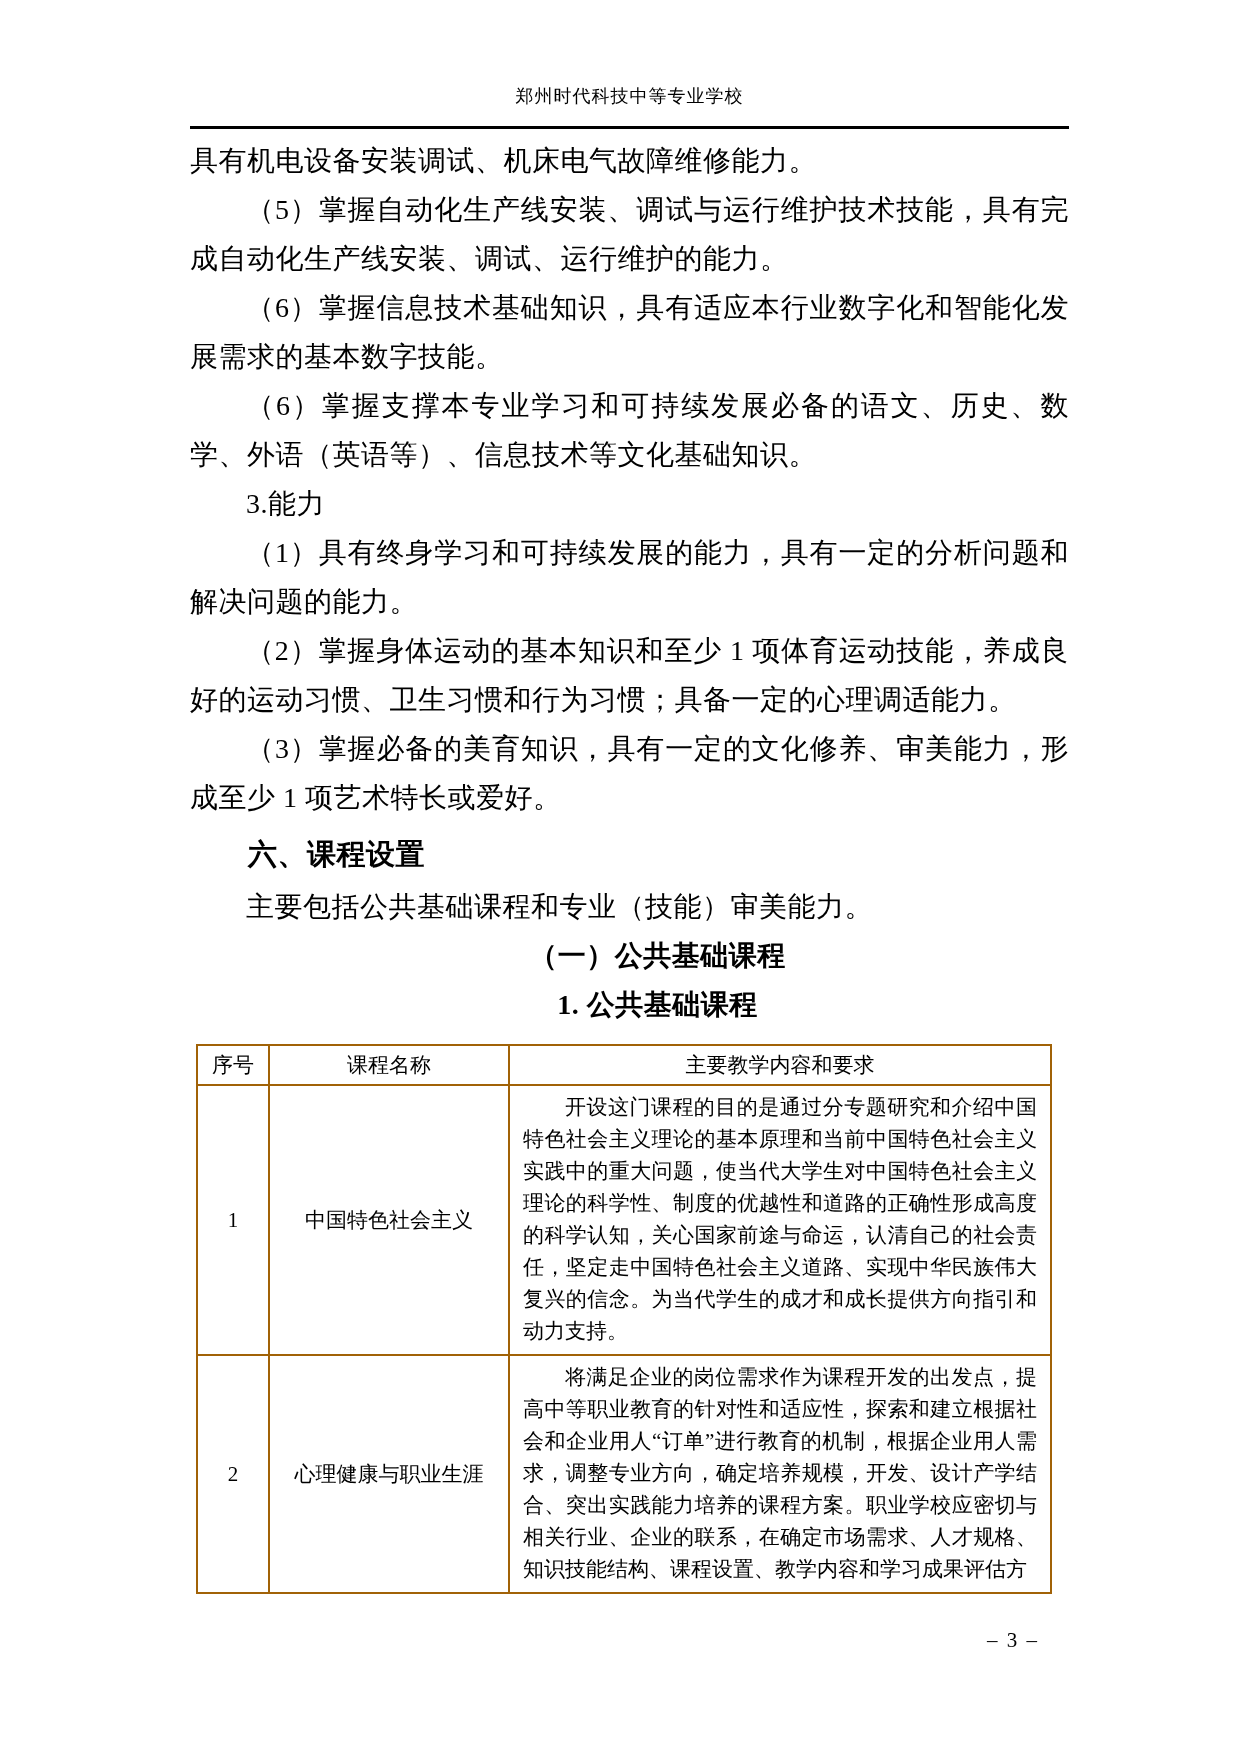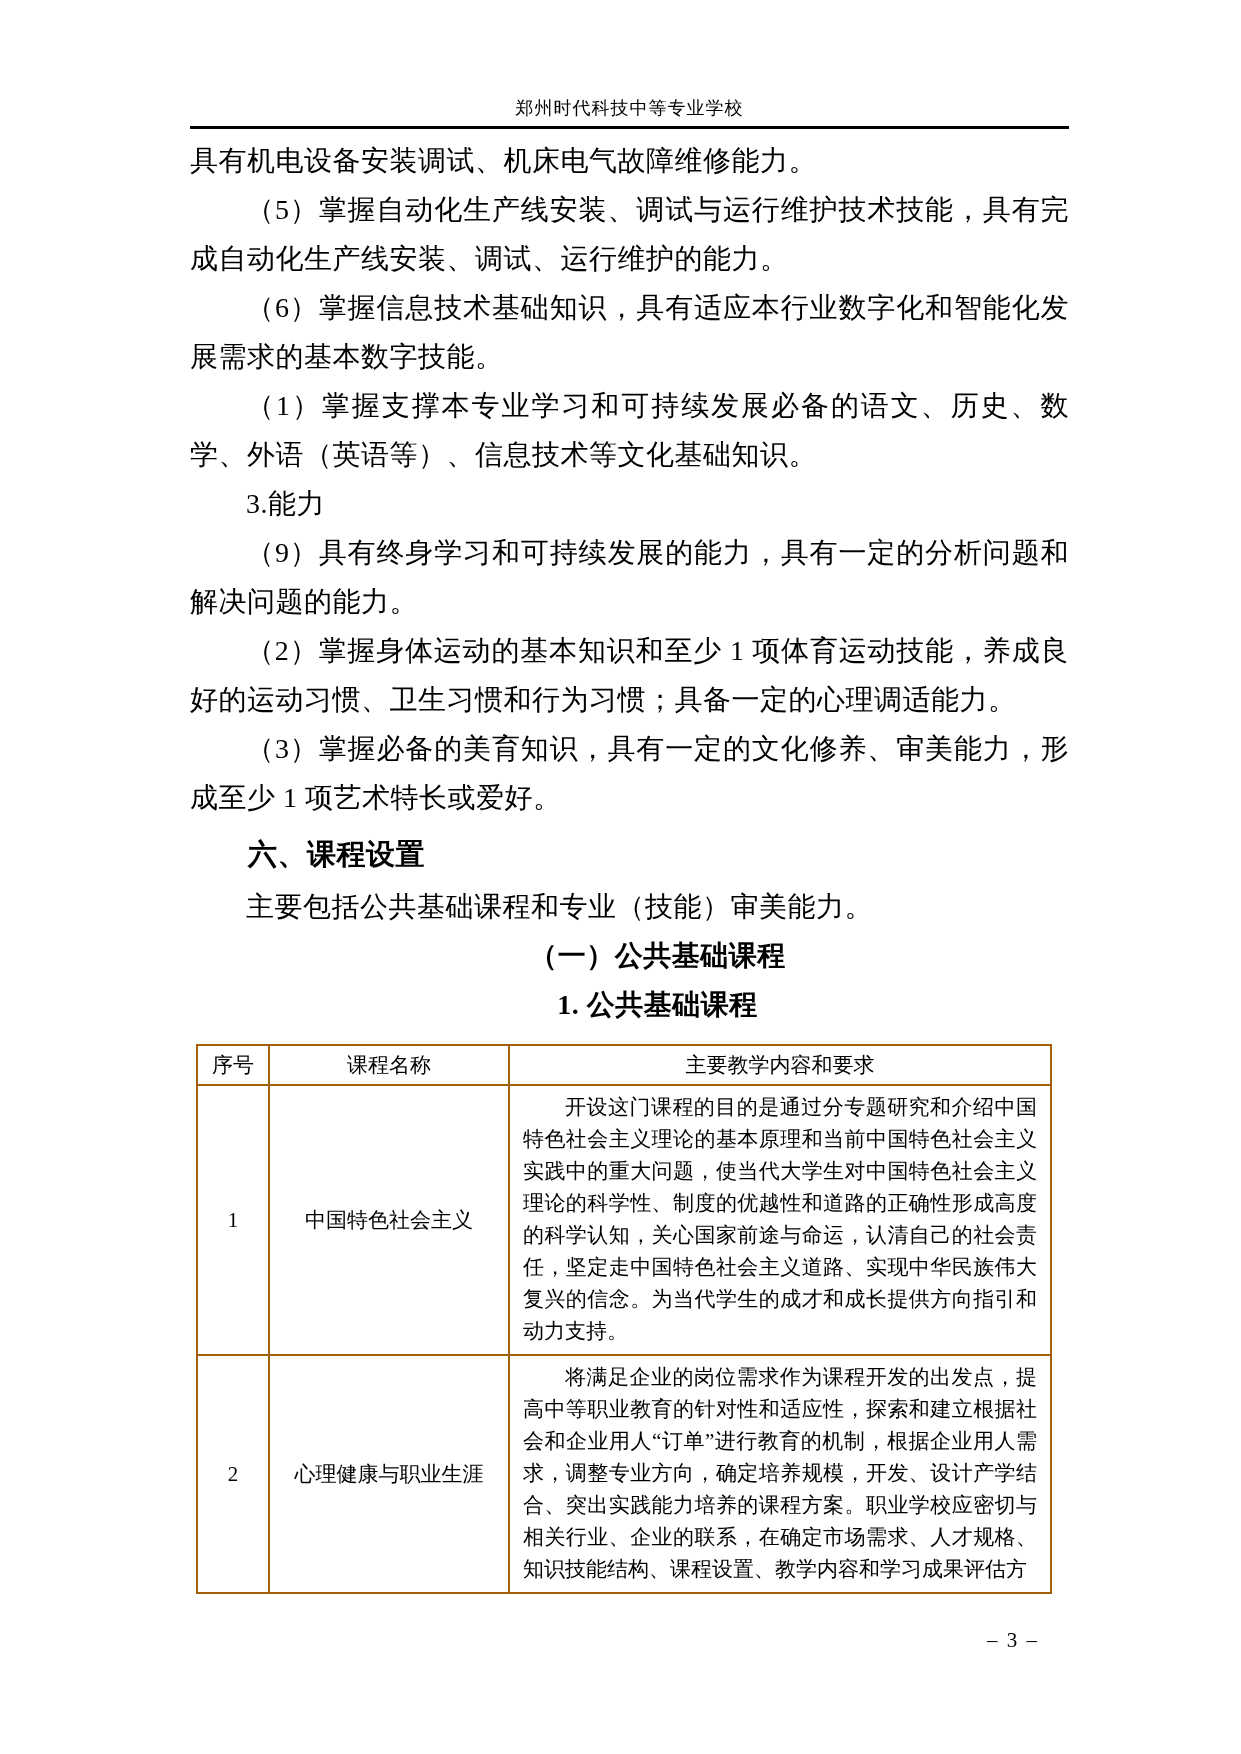--- a/index.html
+++ b/index.html
@@ -13,21 +13,21 @@
     height: 1754px;
     background: #ffffff;
     font-family: "Liberation Serif", serif;
     color: #000000;
     overflow: hidden;
   }
   .page-header {
     position: absolute;
     left: 190px;
     top 96px;
-    top: 96px;
+    top: 84px;
     width: 879px;
     text-align: center;
     font-size: 18px;
     line-height: 24px;
     letter-spacing: 1px;
   }
   .header-rule {
     position: absolute;
     left: 190px;
     top: 126px;
@@ -117,23 +117,23 @@
   <div class="page-header">
     <span>郑州时代科技中等专业学校</span>
   </div>
 
   <div class="header-rule"></div>
 
   <div class="content">
       <p class="body-line">具有机电设备安装调试、机床电气故障维修能力。</p>
       <p class="body-line indent">（5）掌握自动化生产线安装、调试与运行维护技术技能，具有完成自动化生产线安装、调试、运行维护的能力。</p>
       <p class="body-line indent">（6）掌握信息技术基础知识，具有适应本行业数字化和智能化发展需求的基本数字技能。</p>
-      <p class="body-line indent">（1）掌握支撑本专业学习和可持续发展必备的语文、历史、数学、外语（英语等）、信息技术等文化基础知识。</p>
+      <p class="body-line indent">（6）掌握支撑本专业学习和可持续发展必备的语文、历史、数学、外语（英语等）、信息技术等文化基础知识。</p>
       <p class="body-line indent">3.能力</p>
-      <p class="body-line indent">（9）具有终身学习和可持续发展的能力，具有一定的分析问题和解决问题的能力。</p>
+      <p class="body-line indent">（1）具有终身学习和可持续发展的能力，具有一定的分析问题和解决问题的能力。</p>
       <p class="body-line indent">（2）掌握身体运动的基本知识和至少 1 项体育运动技能，养成良好的运动习惯、卫生习惯和行为习惯；具备一定的心理调适能力。</p>
       <p class="body-line indent">（3）掌握必备的美育知识，具有一定的文化修养、审美能力，形成至少 1 项艺术特长或爱好。</p>
       <p class="body-line indent bold section-heading">六、课程设置</p>
       <p class="body-line indent">主要包括公共基础课程和专业（技能）审美能力。</p>
       <p class="body-line indent bold">（一）公共基础课程</p>
       <p class="body-line indent bold">1. 公共基础课程</p>
     </div>
 
   <table class="course-table">
     <colgroup>

